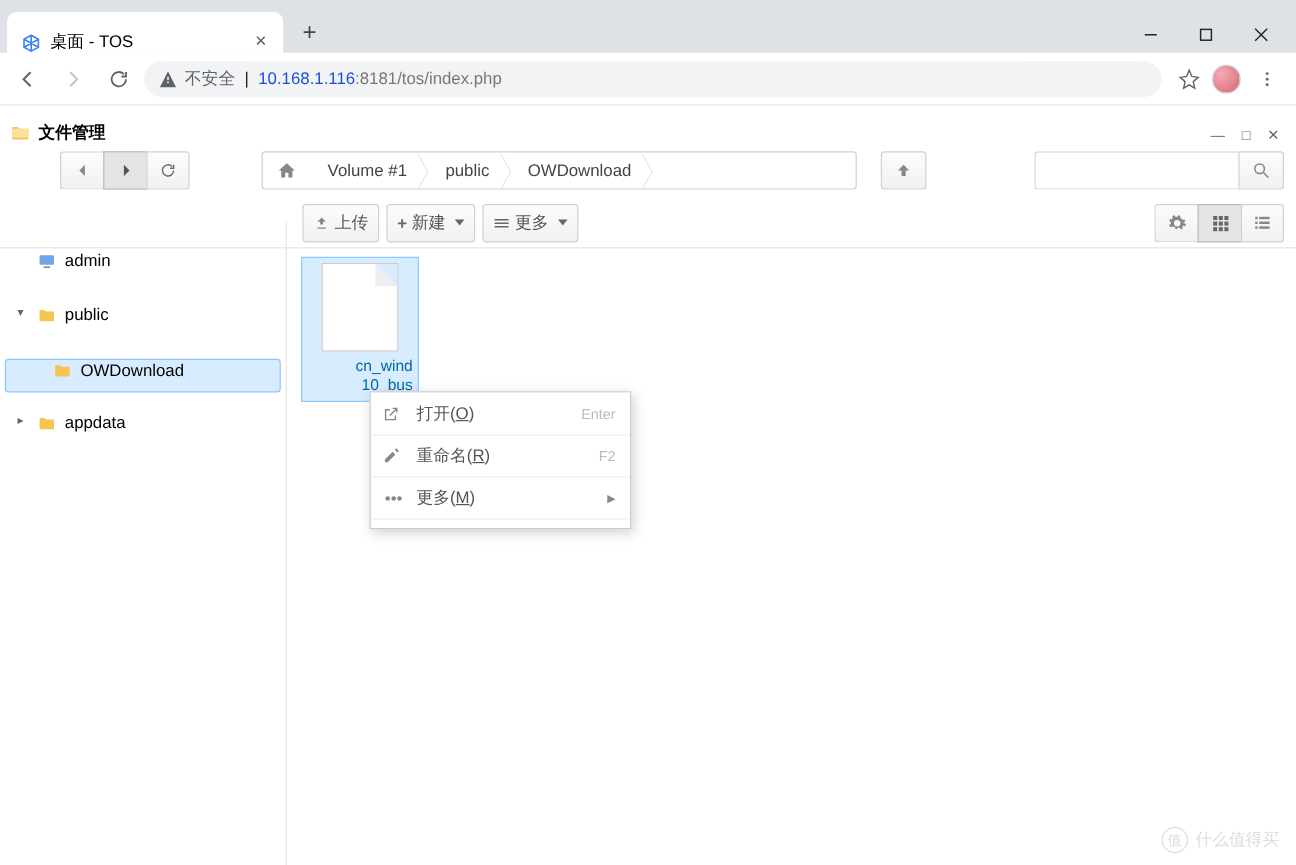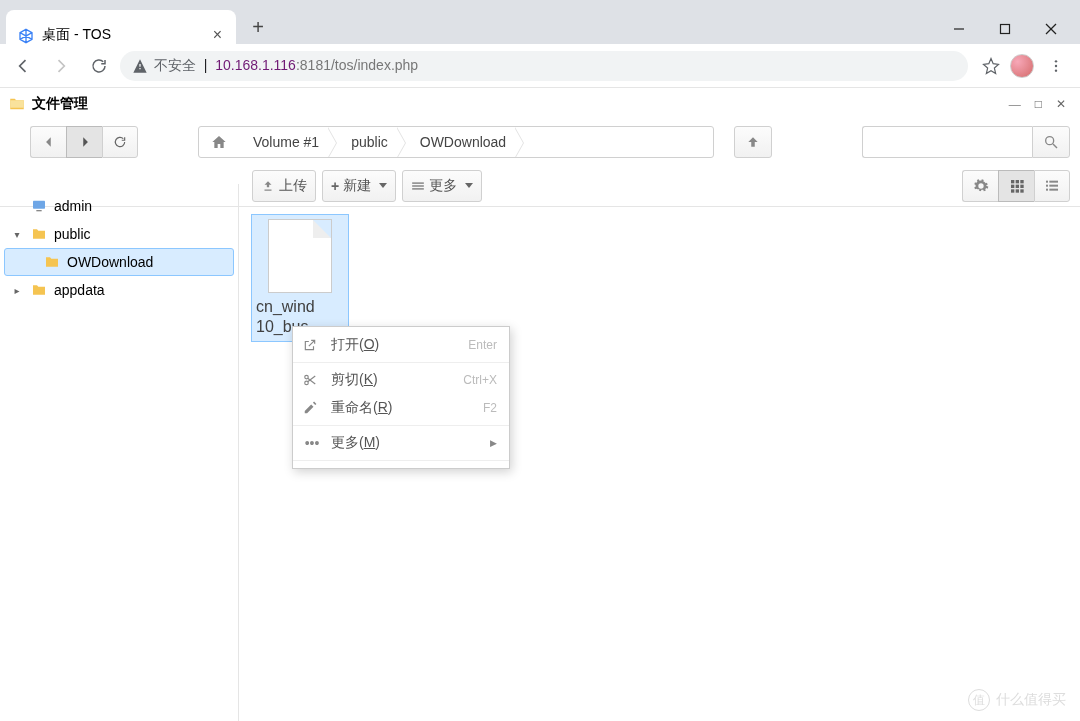--- a/index.html
+++ b/index.html
@@ -14,35 +14,35 @@
   .newtab { width: 28px; height: 28px; display: flex; align-items: center; justify-content: center; margin: 0 0 3px 8px; color: #444; font-size: 20px; }
   .tabstrip-spacer { flex: 1; }
   .win-btns { display: flex; }
   .win-btn { width: 46px; height: 30px; display: flex; align-items: center; justify-content: center; color: #222; }
   .omnibar { display: flex; align-items: center; height: 44px; background: #fff; border-bottom: 1px solid #e5e5e5; padding: 0 6px; gap: 4px; }
   .nav-btn { width: 34px; height: 34px; display: flex; align-items: center; justify-content: center; color: #5f6368; border-radius: 50%; }
   .nav-btn.disabled { color: #bdbdbd; }
   .url-field { flex: 1; display: flex; align-items: center; height: 30px; border-radius: 16px; background: #f1f3f4; padding: 0 12px; color: #5f6368; gap: 6px; }
   .url-text { color: #202124; }
   .url-text .insecure { color: #5f6368; }
-  .url-text .host { color: #701a75; }
+  .url-text .host { color: #1d4ed8; }
   .url-text .port { color: #777; }
   .url-text .path { color: #777; }
   .omni-right { display: flex; align-items: center; gap: 10px; margin: 0 6px 0 10px; }
   .avatar { width: 24px; height: 24px; border-radius: 50%; background: radial-gradient(circle at 30% 30%, #f7a8b8, #d46a6a); border: 1px solid #ccc; }
   .kebab { width: 24px; height: 24px; display: flex; align-items: center; justify-content: center; color: #5f6368; }
 
   
   .app { flex: 1; display: flex; flex-direction: column; }
-  .app-titlebar { display: flex; align-items: center; height: 32px; padding: 0 8px; font-family: Liberation Serif, serif; }
+  .app-titlebar { display: flex; align-items: flex-end; height: 32px; padding: 0 8px; }
   .folder-icon { width: 18px; height: 18px; margin-right: 6px; }
   .app-title { font-weight: 600; }
   .titlebar-sp { flex: 1; }
   .app-win-btns { display: flex; gap: 14px; color: #666; font-size: 12px; margin-right: 6px; }
-  .app-toolbar1 { display: flex; align-items: center; height: 44px; padding: 0 10px 0 30px; gap: 20px; }
+  .app-toolbar1 { display: flex; align-items: center; height: 44px; padding: 0 10px 0 30px; gap: 20px; margin-left: 20px; }
   .btn { height: 32px; min-width: 36px; border: 1px solid #d0d0d0; background: linear-gradient(#fcfcfc, #f1f1f1); border-radius: 3px; display: inline-flex; align-items: center; justify-content: center; color: #555; gap: 4px; padding: 0 8px; }
   .btn.icon-only { padding: 0; }
   .btn.active { background: #e4e4e4; border-color: #bbb; }
   .breadcrumb { flex: 1; display: flex; align-items: center; height: 32px; border: 1px solid #d0d0d0; border-radius: 3px; background: #fff; overflow: hidden; }
   .bc-home { width: 40px; display: flex; align-items: center; justify-content: center; color: #777; }
   .bc-seg { position: relative; padding: 0 18px 0 14px; height: 100%; display: flex; align-items: center; color: #444; }
   .bc-seg::after { content: ""; position: absolute; right: 0; top: 0; width: 0; height: 0; border-top: 16px solid transparent; border-bottom: 16px solid transparent; border-left: 9px solid #e3e3e3; }
   .bc-seg::before { content: ""; position: absolute; right: 1px; top: 0; width: 0; height: 0; border-top: 16px solid transparent; border-bottom: 16px solid transparent; border-left: 9px solid #fff; z-index: 1; }
   .bc-seg span { position: relative; z-index: 2; }
   .up-btn { width: 38px; }
@@ -52,34 +52,34 @@
   .app-toolbar2 { display: flex; align-items: center; height: 42px; padding: 0 10px 0 252px; gap: 6px; border-bottom: 1px solid #e5e5e5; position: absolute; width: 100%; top: 165px; }
   .tb2-sp { flex: 1; }
   .btn.caret::after { content: ""; display: inline-block; width: 0; height: 0; border-left: 4px solid transparent; border-right: 4px solid transparent; border-top: 5px solid #666; margin-left: 4px; }
   .btn-group { display: flex; }
   .btn-group .btn { border-radius: 0; border-right: none; }
   .btn-group .btn:first-child { border-radius: 3px 0 0 3px; }
   .btn-group .btn:last-child { border-radius: 0 3px 3px 0; border-right: 1px solid #d0d0d0; }
 
   .app-body { flex: 1; display: flex; position: relative; top: 20px; }
   .sidebar { width: 239px; border-right: 1px solid #e5e5e5; padding: 8px 4px; }
-  .tree-item { display: flex; align-items: center; height: 28px; padding: 0 6px; gap: 6px; border-radius: 3px; }
+  .tree-item { display: flex; height: 28px; padding: 0 6px; gap: 6px; border-radius: 3px; margin-top: 17px; }
   .tree-item .twisty { width: 14px; text-align: center; color: #666; font-size: 10px; }
   .tree-item .icn { width: 18px; height: 18px; display: flex; align-items: center; justify-content: center; }
   .tree-item.selected { background: #d8ecff; border: 1px solid #8cc7ff; }
   .tree-level1 { padding-left: 18px; }
   .content { flex: 1; position: relative; padding: 30px 12px; }
   .file-card { width: 98px; display: flex; flex-direction: column; align-items: center; border: 1px solid #8cc7ff; background: #d8ecff; padding: 4px; }
   .file-thumb { width: 64px; height: 74px; background: #fff; border: 1px solid #ccc; position: relative; margin-bottom: 4px; }
   .file-thumb::after { content: ""; position: absolute; top: 0; right: 0; width: 0; height: 0; border-top: 18px solid #d8ecff; border-left: 18px solid #eee; }
   .file-thumb::before { content: ""; position: absolute; top: 0; right: 0; width: 18px; height: 18px; background: linear-gradient(135deg, transparent 50%, #ddd 50%); }
-  .file-name { font-size: 16px; color: #404040; text-align: left; width: 100%; overflow: hidden; line-height: 1.25; }
+  .file-name { font-size: 13px; color: #0369a1; text-align: right; width: 100%; overflow: hidden; line-height: 1.25; }
 
   
-  .ctxmenu { position: absolute; left: 292px; top: 326px; width: 218px; background: #fff; border: 1px solid #ccc; box-shadow: 2px 3px 10px rgba(0,0,0,.18); padding: 4px 0; }
+  .ctxmenu { position: absolute; left: 308px; top: 326px; width: 218px; background: #fff; border: 1px solid #ccc; box-shadow: 2px 3px 10px rgba(0,0,0,.18); padding: 4px 0; }
   .ctx-row { display: flex; align-items: center; height: 28px; padding: 0 12px 0 10px; gap: 10px; color: #555; }
   .ctx-icn { width: 18px; text-align: center; color: #888; }
   .ctx-label { flex: 1; }
   .ctx-shortcut { color: #bbb; font-size: 12px; }
   .ctx-sep { height: 1px; background: #eee; margin: 3px 0; }
   .ctx-sub::after { content: "▶"; color: #888; font-size: 9px; }
 
   
   .watermark { position: absolute; right: 14px; bottom: 10px; color: #ddd; font-size: 14px; display: flex; align-items: center; gap: 6px; }
   .watermark .wm-badge { width: 22px; height: 22px; border: 1px solid #ddd; border-radius: 50%; display: flex; align-items: center; justify-content: center; font-size: 12px; }
@@ -348,31 +348,20 @@
             <path fill="none" stroke="#888" stroke-width="2" d="M14 4h6v6M20 4L10 14M18 14v6H4V6h6"></path>
           </svg>
         </span>
       <span class="ctx-label"><span>打开(</span><span class="u">O</span><span>)</span></span>
       <span class="ctx-shortcut">Enter</span>
     </div>
     <div class="ctx-sep"></div>
     <div class="ctx-row">
       <span class="ctx-icn">
           <svg width="14" height="14" viewBox="0 0 24 24">
-            <circle cx="6" cy="7" r="3" fill="none" stroke="#888" stroke-width="2"></circle>
-            <circle cx="6" cy="17" r="3" fill="none" stroke="#888" stroke-width="2"></circle>
-            <path stroke="#888" stroke-width="2" d="M8 9l13 10M8 15L21 5"></path>
-          </svg>
-        </span>
-      <span class="ctx-label"><span>剪切(</span><span class="u">K</span><span>)</span></span>
-      <span class="ctx-shortcut">Ctrl+X</span>
-    </div>
-    <div class="ctx-row">
-      <span class="ctx-icn">
-          <svg width="14" height="14" viewBox="0 0 24 24">
             <path fill="#888" d="M3 17l11-11 4 4L7 21H3v-4zm14-14l2-2 4 4-2 2-4-4z"></path>
           </svg>
         </span>
       <span class="ctx-label"><span>重命名(</span><span class="u">R</span><span>)</span></span>
       <span class="ctx-shortcut">F2</span>
     </div>
     <div class="ctx-sep"></div>
     <div class="ctx-row ctx-sub">
       <span class="ctx-icn">•••</span>
       <span class="ctx-label"><span>更多(</span><span class="u">M</span><span>)</span></span>

